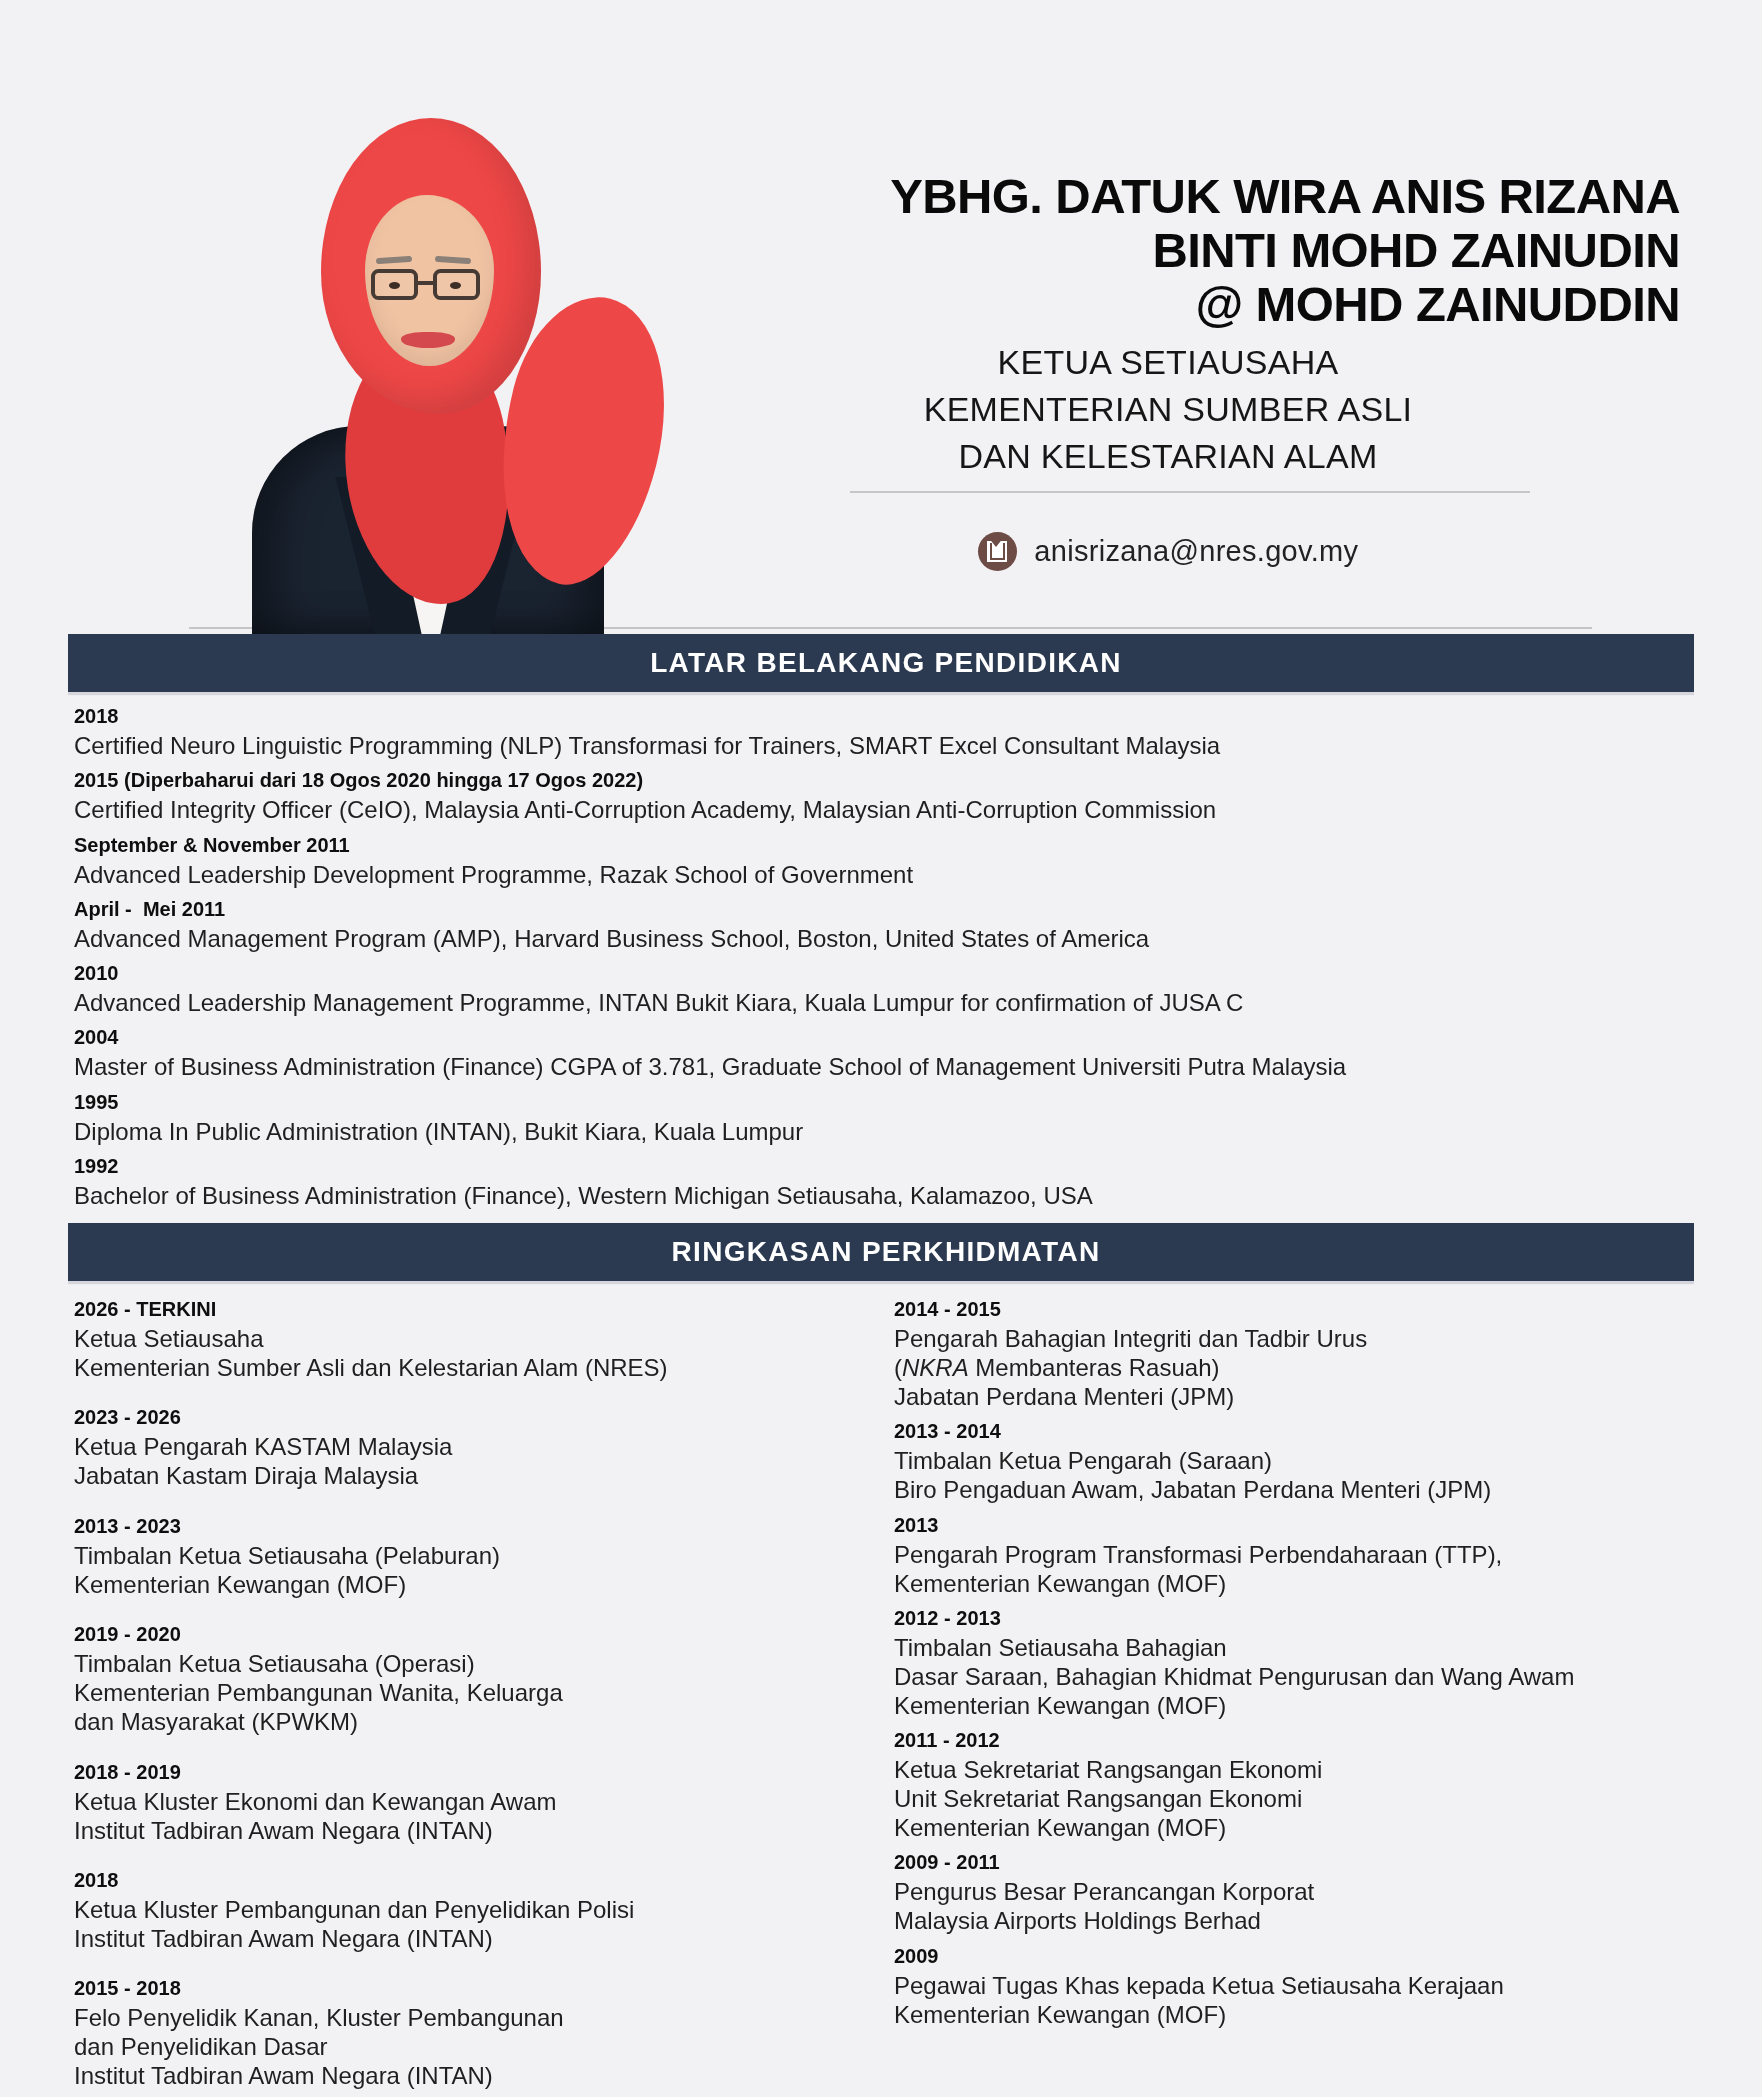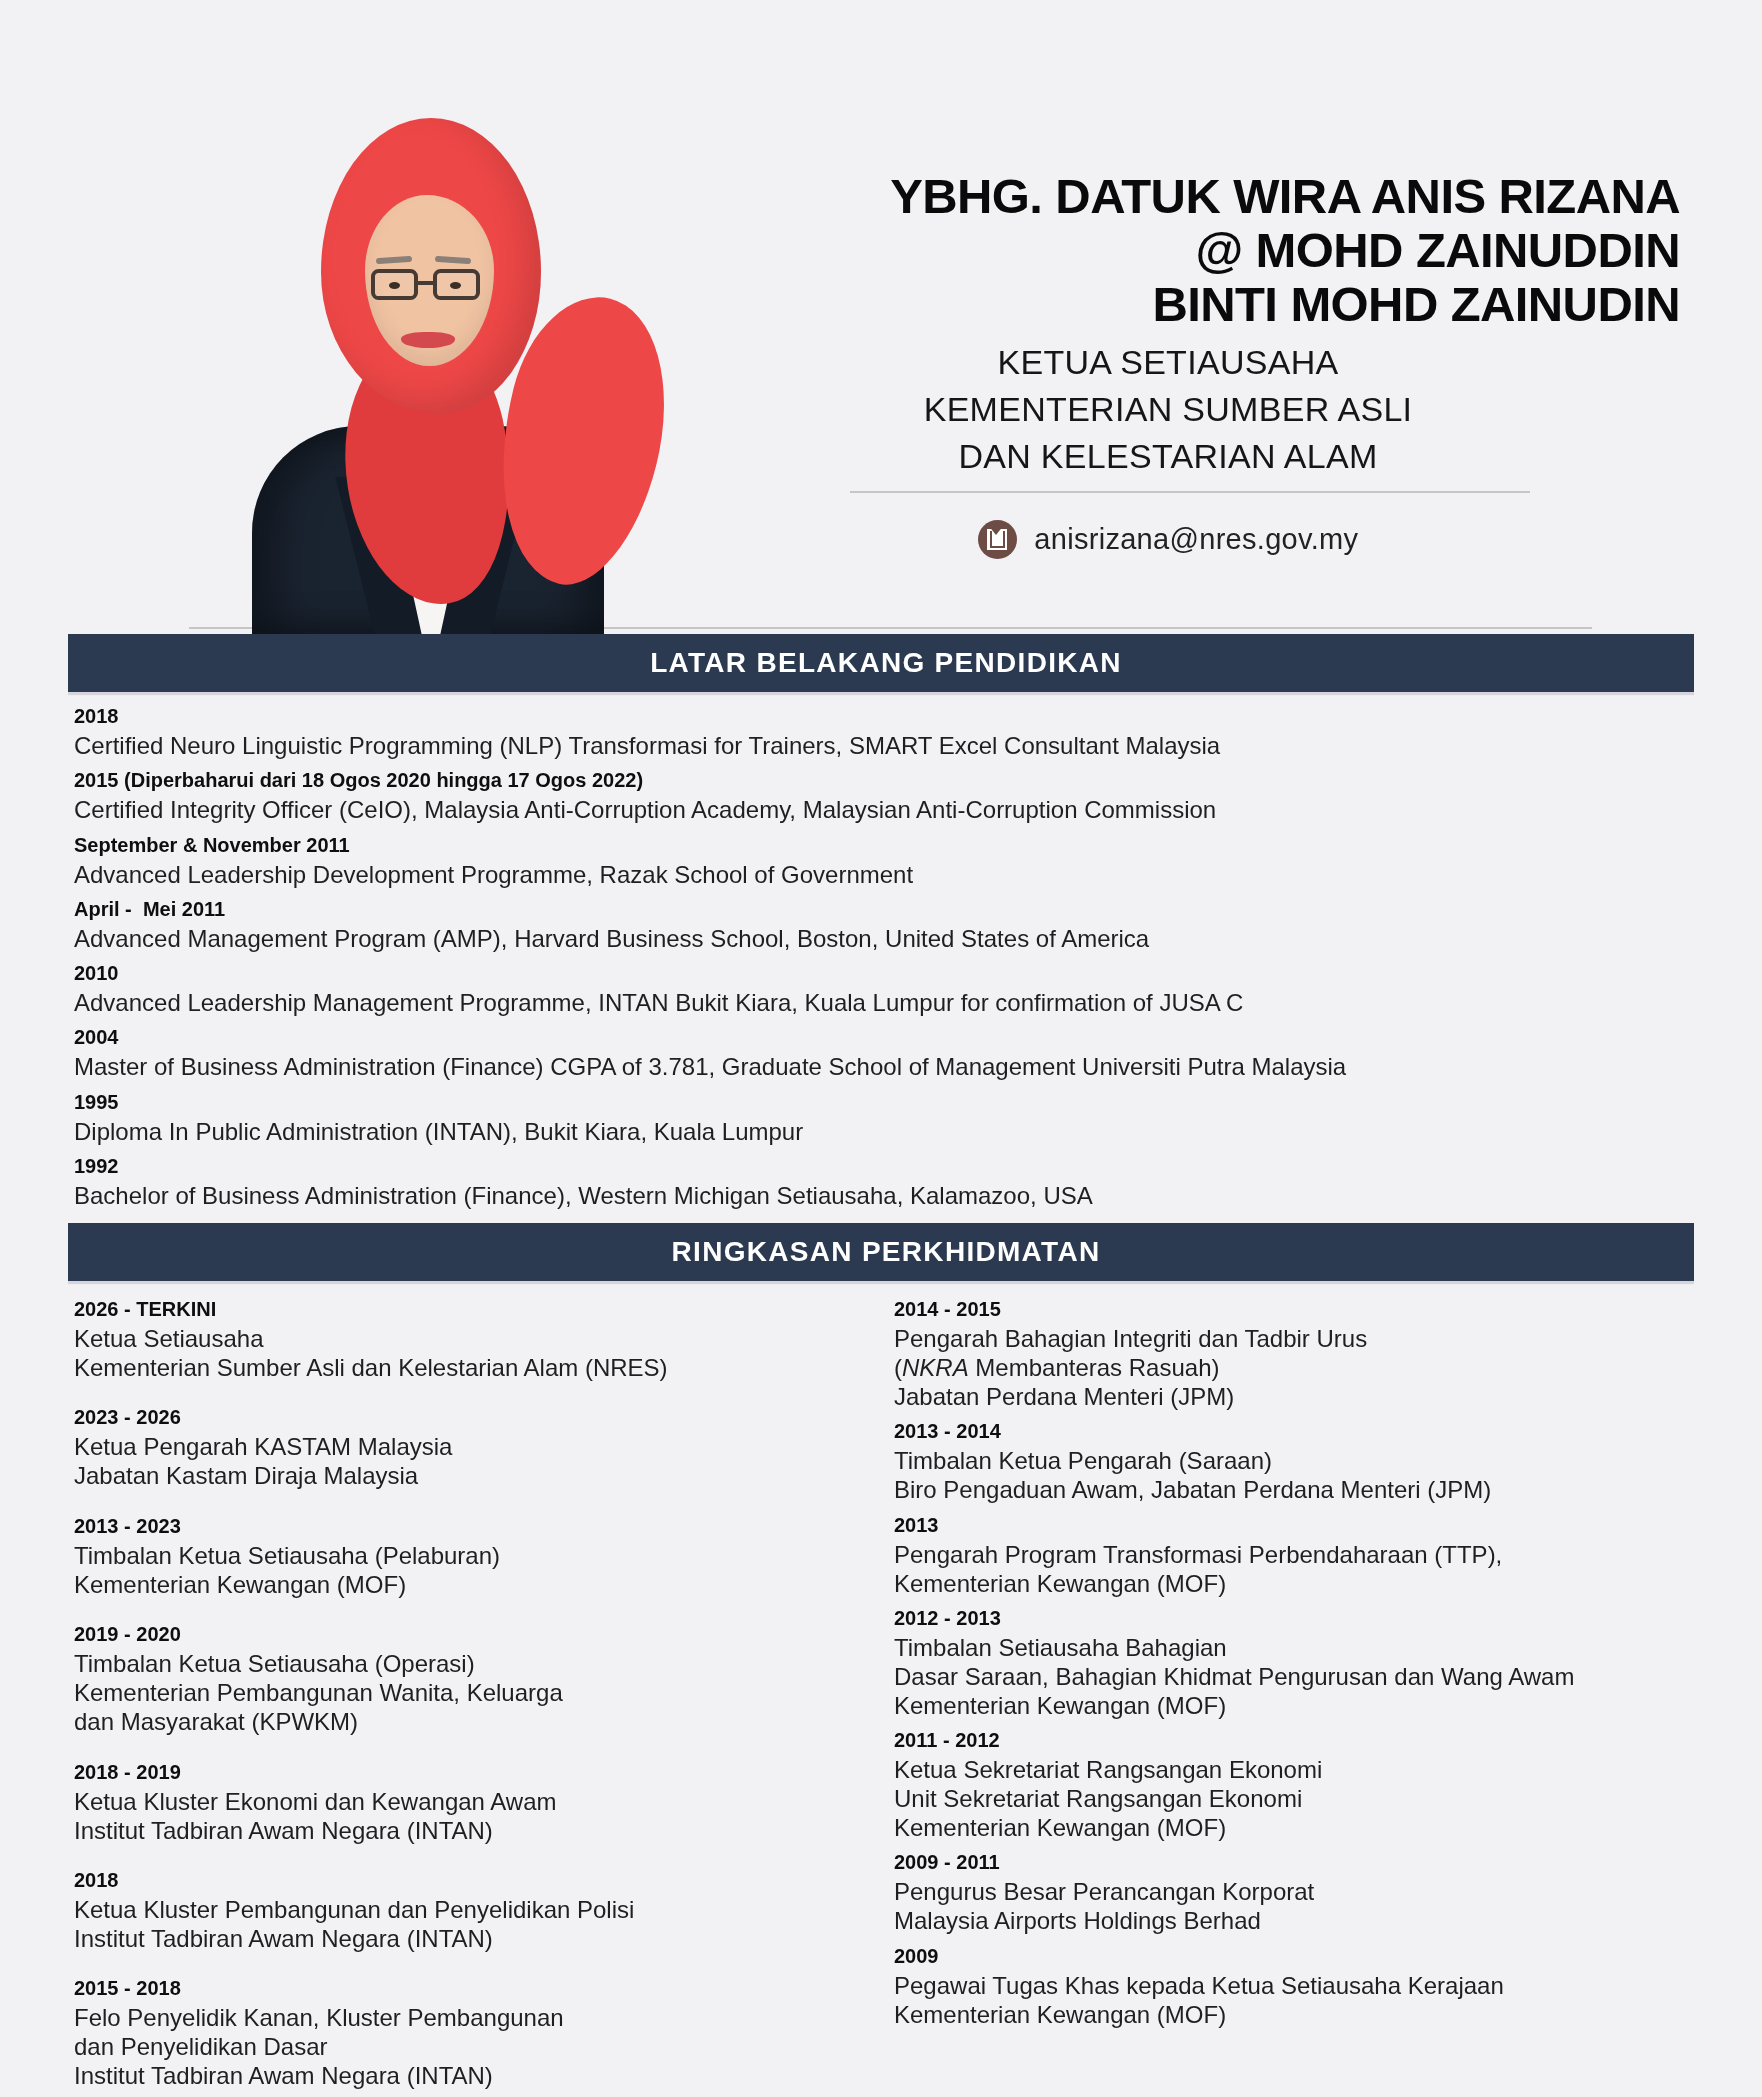--- a/index.html
+++ b/index.html
@@ -33,21 +33,21 @@
   .role-block{
     position:absolute;top:339px;left:806px;width:724px;
     text-align:center;font-size:34px;line-height:47px;
     letter-spacing:0.3px;color:#161616;
   }
   .role-divider{
     position:absolute;top:491px;left:850px;width:680px;height:1.9px;
     background:var(--line);
   }
   .email-row{
-    position:absolute;top:520px;left:806px;width:724px;
+    position:absolute;top:532px;left:806px;width:724px;
     display:flex;align-items:center;justify-content:center;gap:17.6px;
   }
   .email-icon{
     width:39px;height:39px;border-radius:50%;background:var(--brown);
     display:flex;align-items:center;justify-content:center;flex:0 0 auto;
   }
   .env{width:20px;height:21.4px;background:#fff;position:relative;overflow:hidden;}
   .env::before{
     content:"";position:absolute;left:1.3px;top:-3.8px;
     border-left:8.8px solid transparent;border-right:8.8px solid transparent;
@@ -156,22 +156,22 @@
     <div class="shape frame f1"></div>
     <div class="shape frame f2"></div>
     <div class="shape bridge"></div>
     <div class="shape eye e1"></div>
     <div class="shape eye e2"></div>
     <div class="shape lips"></div>
   </div>
 
   <div class="name-block">
     <div>YBHG. DATUK WIRA ANIS RIZANA</div>
+    <div>BINTI MOHD ZAINUDIN</div>
     <div>@ MOHD ZAINUDDIN</div>
-    <div>BINTI MOHD ZAINUDIN</div>
   </div>
 
   <div class="role-block">
     <div>KETUA SETIAUSAHA</div>
     <div>KEMENTERIAN SUMBER ASLI</div>
     <div>DAN KELESTARIAN ALAM</div>
   </div>
 
   <div class="role-divider"></div>
 

